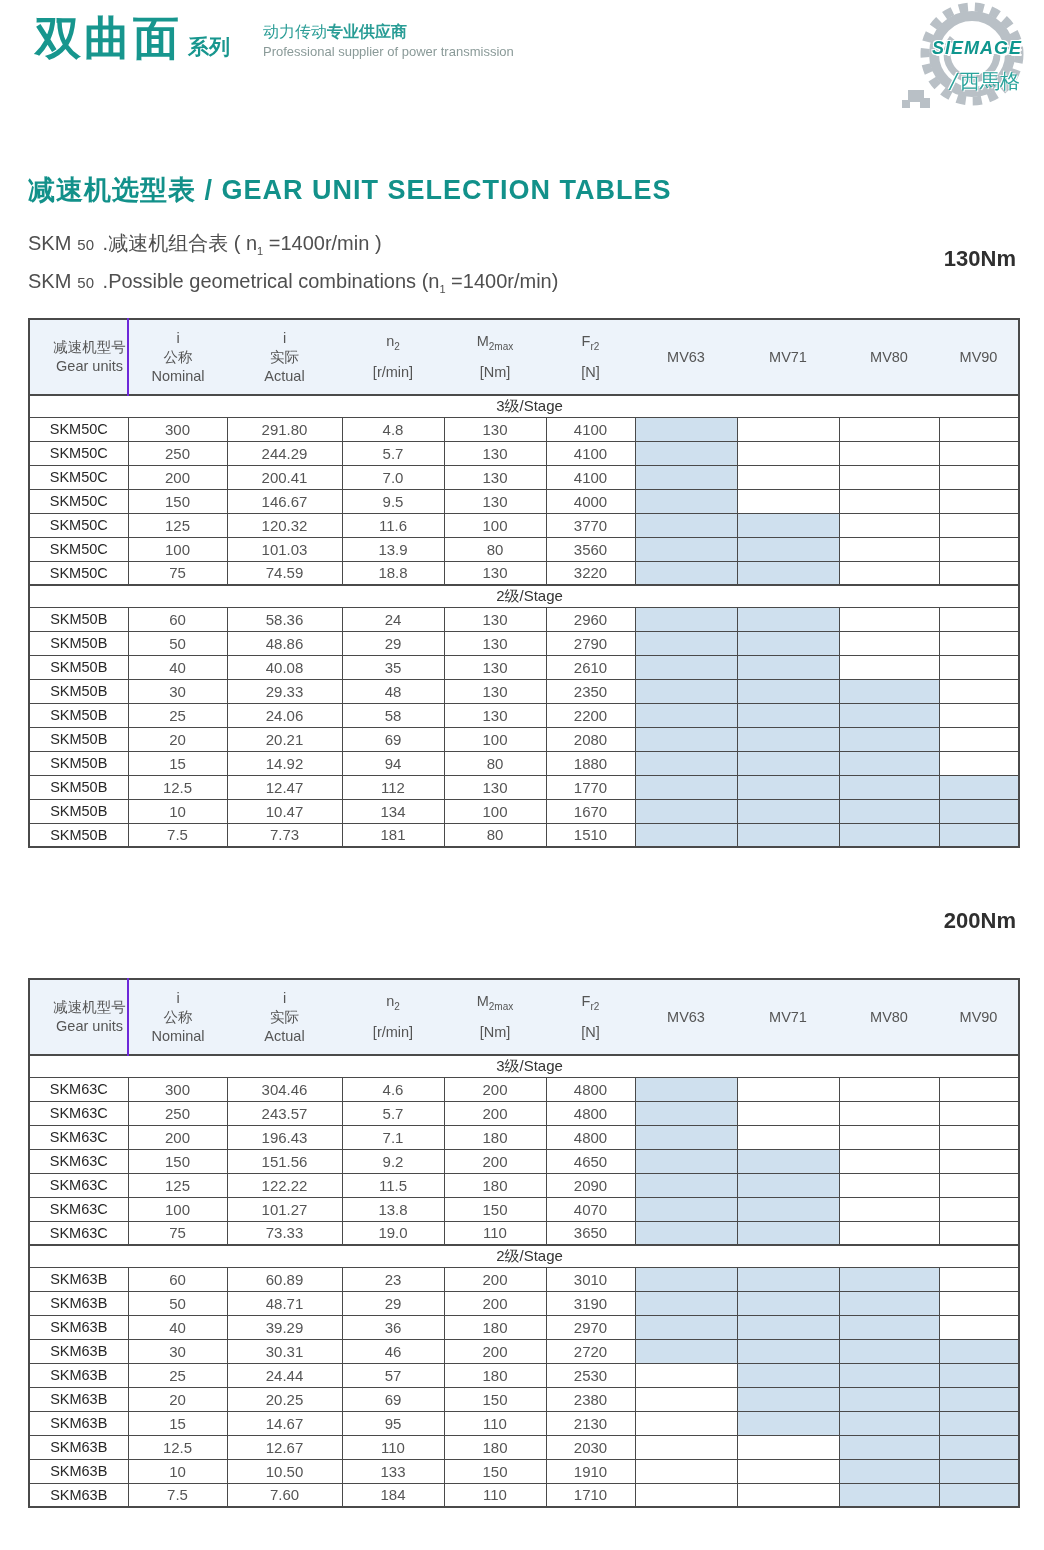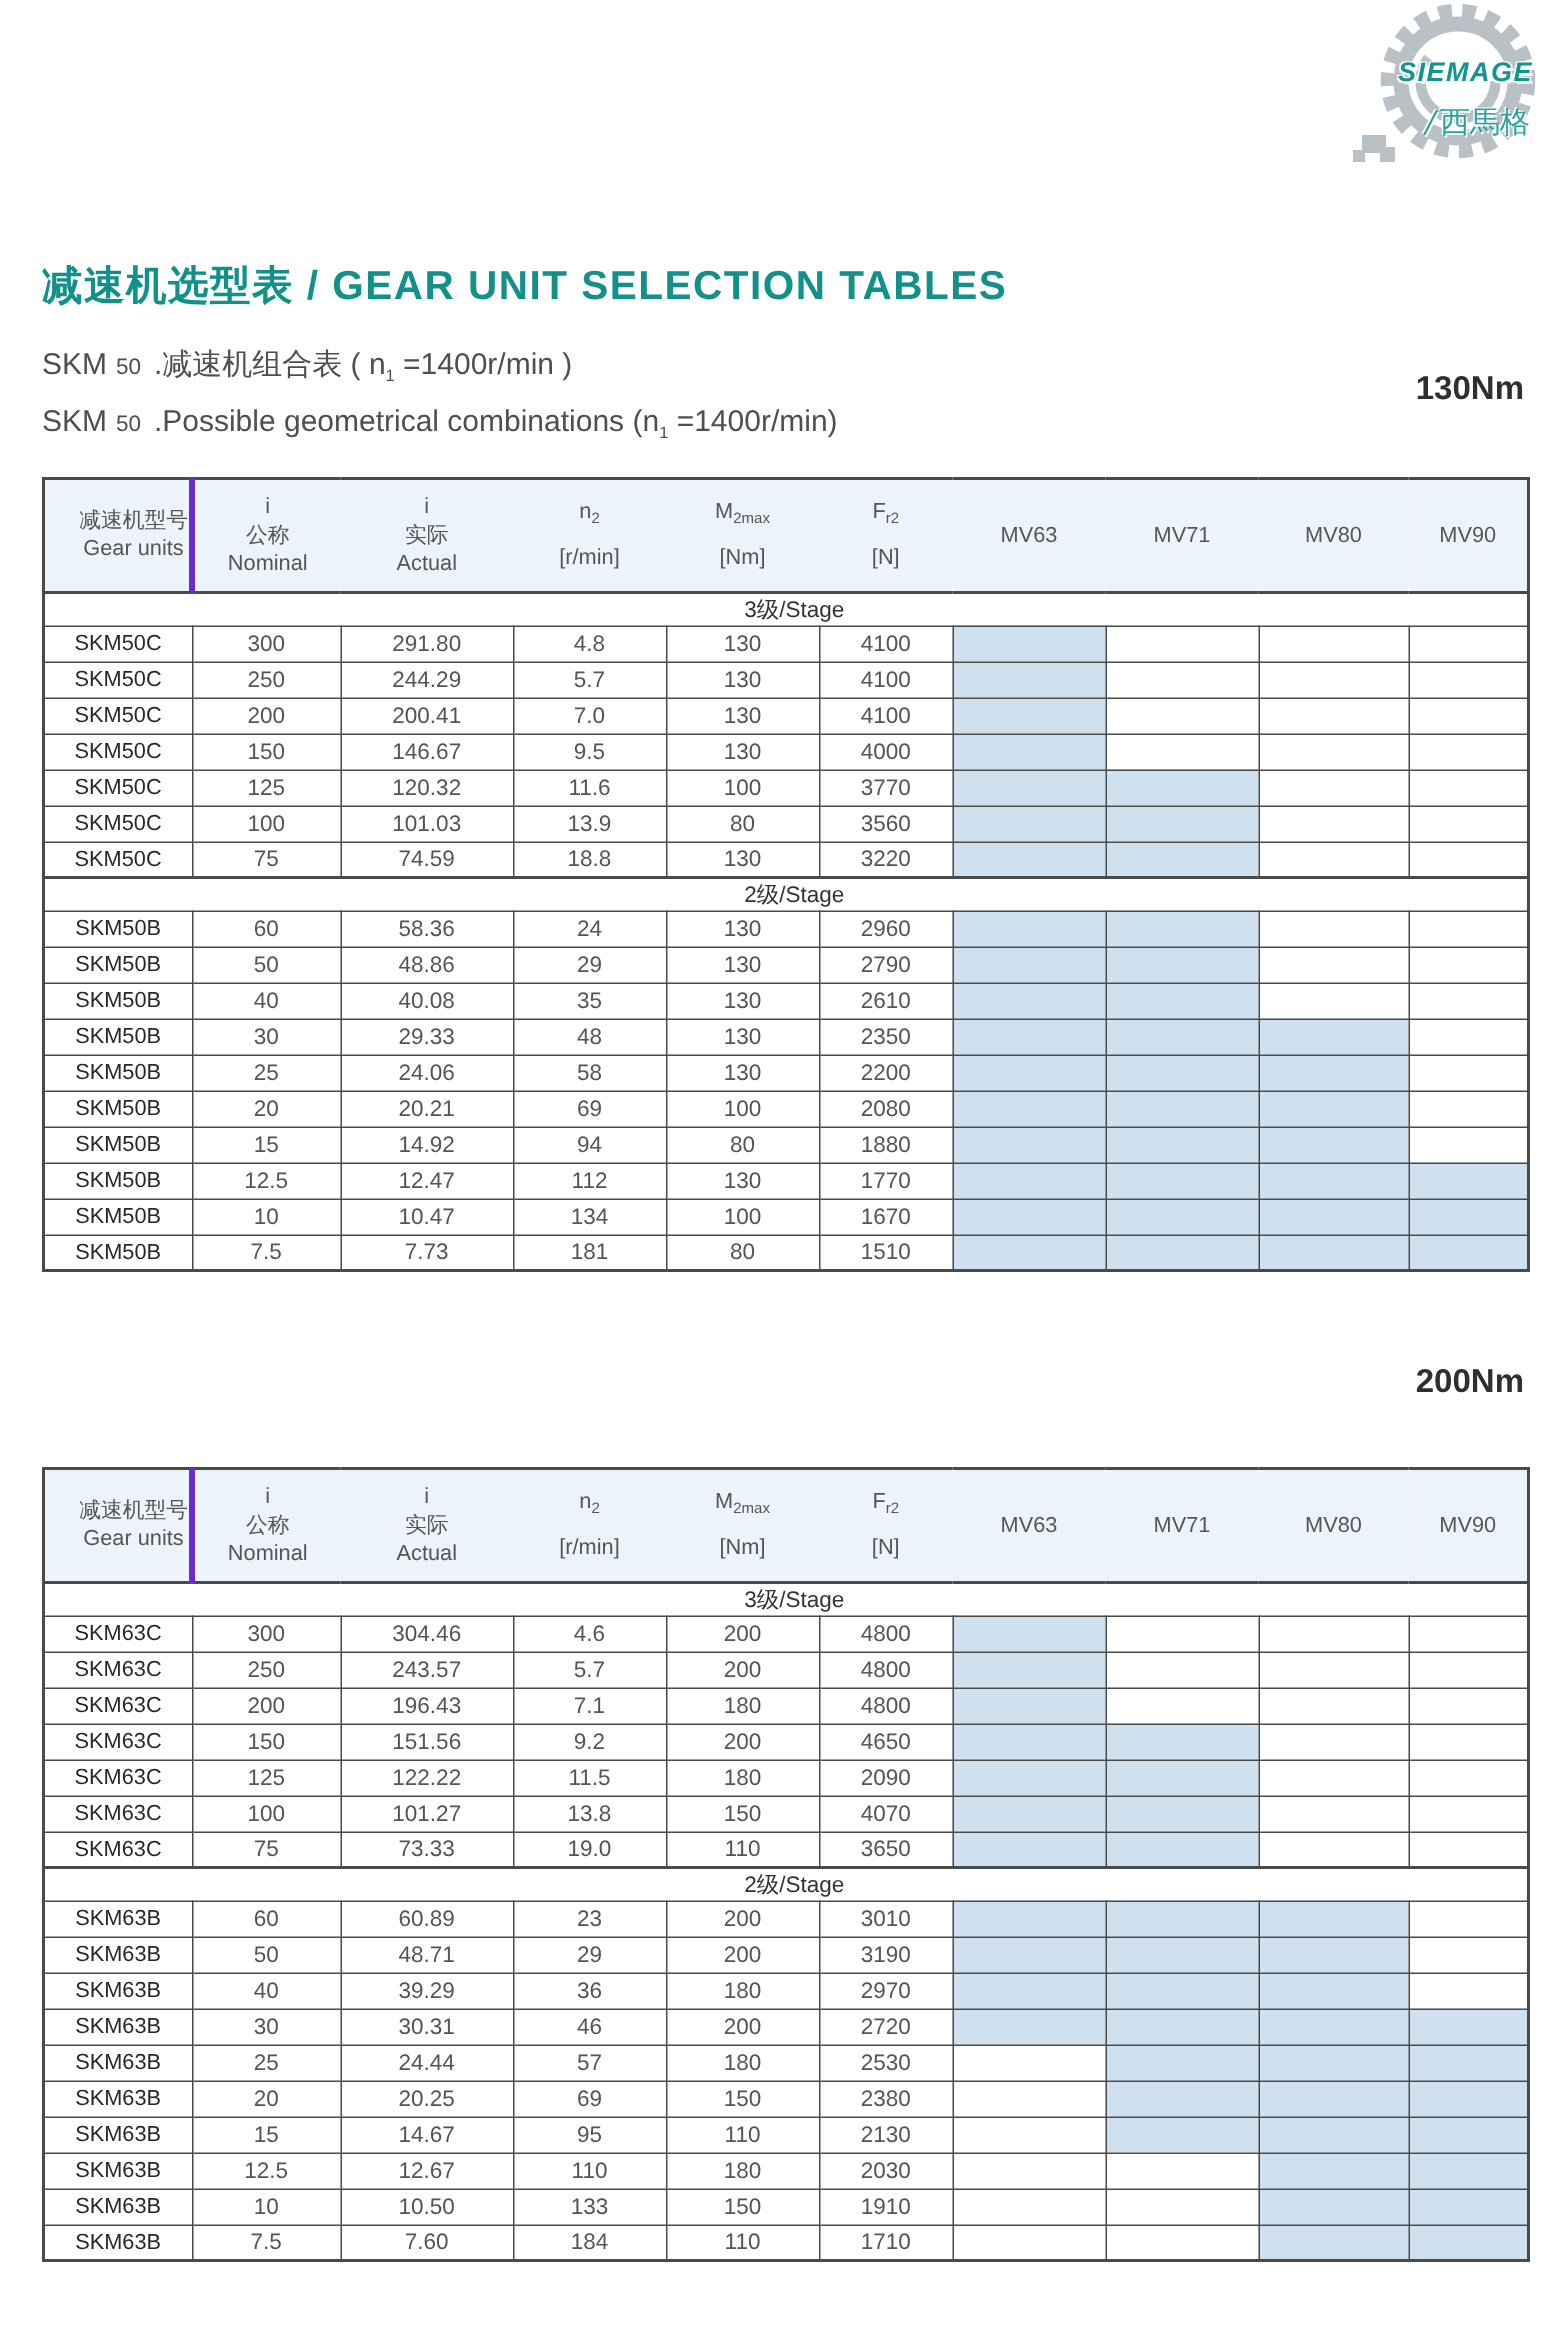--- a/index.html
+++ b/index.html
@@ -57,35 +57,42 @@
   .torque.t1 { top:246px; left:896px; }
   .torque.t2 { top:908px; left:896px; }
 
   
   table.sel { position:absolute; left:28px; width:990px; border-collapse:collapse;
     border:2px solid #4a4a4a; table-layout:fixed; }
   table.sel.tb1 { top:318px; }
   table.sel.tb2 { top:978px; }
   table.sel thead th { border:none; background:#edf3fa; height:76px; font-weight:normal;
     font-size:14.5px; color:#555; text-align:center; vertical-align:middle; line-height:19px; }
-  table.sel thead th.first { border-right:4px solid #6d28d9;padding-left:22px; }
+  table.sel thead th.first { border-right:2px solid #6d28d9;padding-left:22px; }
   table.sel td { border:1px solid #4a4a4a; height:24px; text-align:center;
     font-size:15px; color:#555; padding:0; }
   table.sel tr.stage-row td { border-left:none; border-right:none;
     border-top:2px solid #4a4a4a; border-bottom:1px solid #4a4a4a;
     height:22px; color:#333; background:#fff;padding-left:11px; }
   table.sel td.model { color:#282828; font-size:14.5px; }
   table.sel th sub, table.sel td sub { font-size:10px; }
   .hdr-gap { height:8px; }
 </style>
 </head>
 <body>
 
 <div class="page">
 
+  <div class="brand-row">
+    <span class="series-name">双曲面</span><span class="series-suffix">系列</span>
+    <div class="supplier">
+      <div class="supplier-cn"><span>动力传动</span><b>专业供应商</b></div>
+      <div class="supplier-en">Professional supplier of power transmission</div>
+    </div>
+  </div>
 
 
   <div class="logo">
     <svg width="190" height="110" viewBox="0 0 190 110">
       <g fill="none" stroke="#b9c0c6">
         <circle cx="122" cy="52" r="47" stroke-width="9" stroke-dasharray="9 7"></circle>
         <circle cx="122" cy="52" r="38" stroke-width="10"></circle>
         <circle cx="122" cy="52" r="25" stroke-width="7" stroke-dasharray="95 63"></circle>
       </g>
       <g fill="#b9c0c6">

